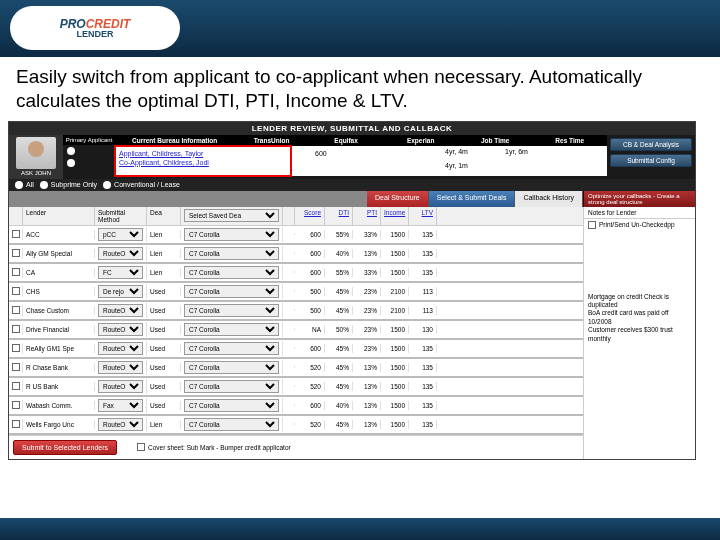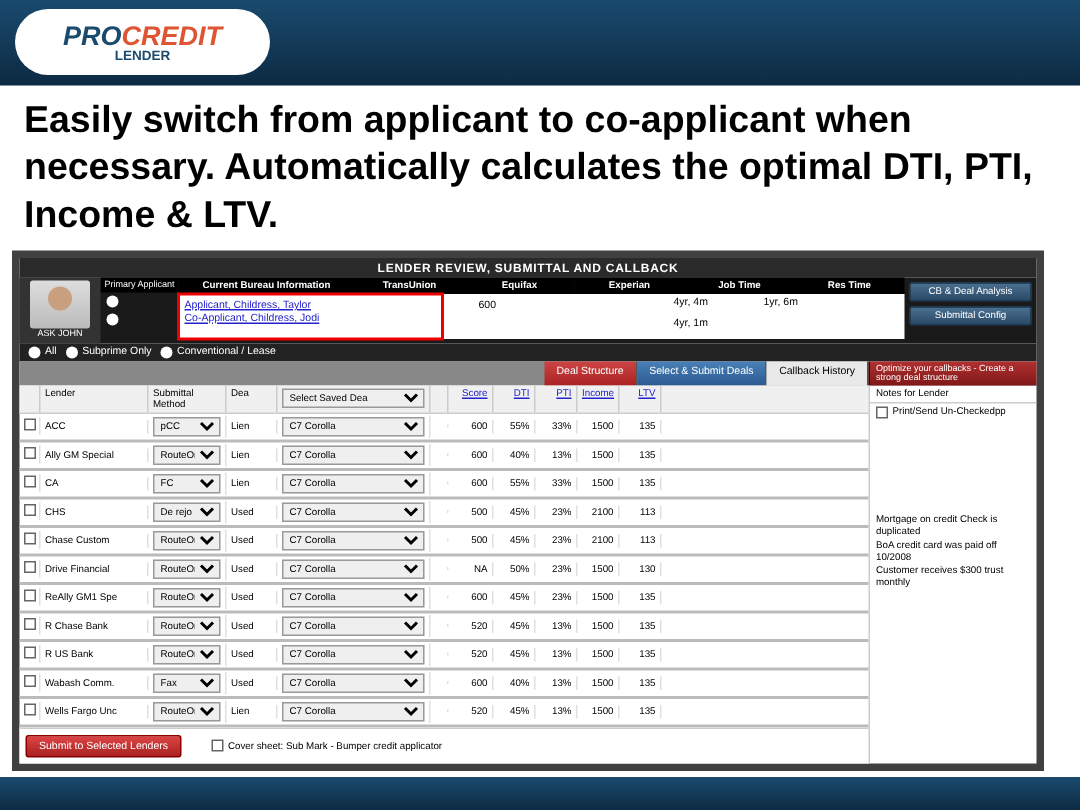--- a/index.html
+++ b/index.html
@@ -1,24 +1,24 @@
 <!DOCTYPE html>
 <html><head>
 <meta charset="utf-8">
 <style>
   * { box-sizing: border-box; margin: 0; padding: 0; }
   html, body { width: 720px; height: 540px; font-family: Arial, sans-serif; background: #fff; overflow: hidden; }
   .slide { width: 720px; height: 540px; position: relative; }
   .topbar { height: 57px; background: linear-gradient(to bottom, #1a4a6e 0%, #0d2a42 100%); position: relative; }
   .logo { position: absolute; top: 6px; left: 10px; width: 170px; height: 44px; background: #fff; border-radius: 22px; display: flex; align-items: center; justify-content: center; }
   .logo-inner { font-size: 9px; font-weight: bold; color: #1a4a6e; text-align: center; line-height: 1; }
-  .logo-inner .pro { font-size: 18px; font-style: italic; }
+  .logo-inner .pro { font-size: 12px; font-style: italic; }
   .logo-inner .pro b { color: #d53; }
-  .headline { padding: 8px 16px 4px 16px; font-size: 25px; font-weight: bold; line-height: 1.25; }
-  .app { margin: 4px 24px 0 8px; border: 5px solid #404040; font-size: 7px; background: #fff; }
+  .headline { padding: 8px 16px 4px 16px; font-size: 19px; font-weight: normal; line-height: 1.25; }
+  .app { margin: 4px 24px 0 8px; border: 1px solid #404040; font-size: 7px; background: #fff; }
   .app-title { background: #2a2a2a; color: #fff; text-align: center; padding: 2px 0; font-size: 8px; font-weight: bold; letter-spacing: 0.5px; }
   .hdr-row { display: flex; background: #1a1a1a; color: #fff; height: 44px; }
   .avatar-box { width: 54px; background: #333; position: relative; }
   .avatar { width: 40px; height: 32px; background: linear-gradient(#ddd, #bbb); margin: 2px auto 0; border-radius: 2px; position: relative; }
   .avatar::after { content: ""; position: absolute; top: 4px; left: 12px; width: 16px; height: 16px; background: #c8a080; border-radius: 50%; }
   .ask { font-size: 6px; text-align: center; color: #fff; margin-top: 1px; }
   .primary-col { width: 52px; display: flex; flex-direction: column; }
   .primary-hdr { background: #000; font-size: 6px; text-align: center; padding: 2px 0; }
   .radio-row { display: flex; align-items: center; gap: 4px; padding: 2px 4px; }
   .radio { width: 8px; height: 8px; border-radius: 50%; background: #fff; display: inline-block; flex-shrink: 0; }

